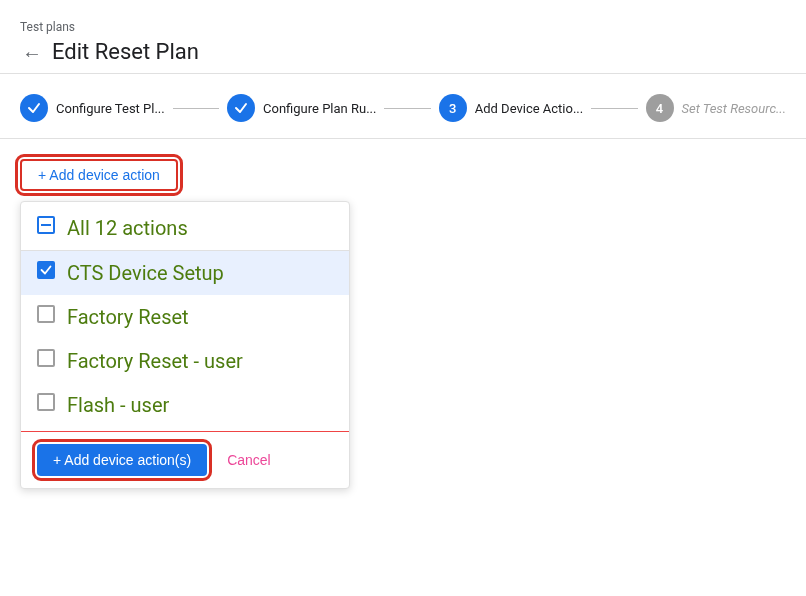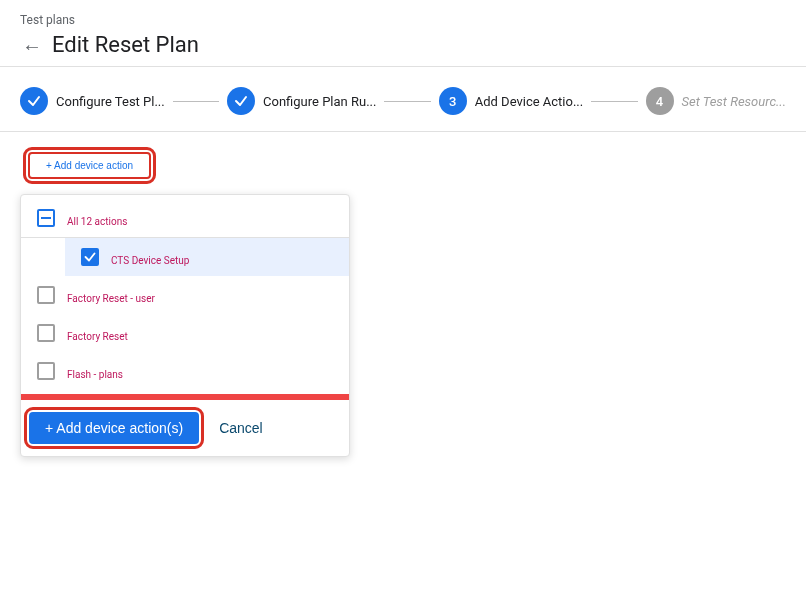--- a/index.html
+++ b/index.html
@@ -16,21 +16,21 @@
     .page-container {
       width: 806px;
       height: 596px;
       background: #fff;
       display: flex;
       flex-direction: column;
     }
 
     
     .header {
-      padding: 13px 20px 8px 20px;
+      padding: 20px 20px 8px 20px;
       border-bottom: 1px solid #e0e0e0;
     }
     .breadcrumb {
       font-size: 12px;
       color: #5f6368;
       margin-bottom: 4px;
     }
     .title-row {
       display: flex;
       align-items: center;
@@ -117,27 +117,26 @@
 
     
     .add-action-btn {
       display: inline-flex;
       align-items: center;
       gap: 4px;
       padding: 6px 16px;
       border: 2px solid #d93025;
       background: #fff;
       color: #1a73e8;
-      font-size: 10px;
+      font-size: 14px;
       font-weight: 500;
       cursor: pointer;
       border-radius: 4px;
       outline: 3px solid #d93025;
       outline-offset: 2px;
-      margin-left: 8px;
     }
 
     
     .dropdown-panel {
       position: absolute;
       top: 62px;
       left: 20px;
       width: 330px;
       background: #fff;
       border: 1px solid #e0e0e0;
@@ -147,30 +146,29 @@
     }
 
     .dropdown-list {
       max-height: 300px;
       overflow-y: auto;
       padding: 4px 0;
     }
 
     .dropdown-item {
       display: flex;
-      align-items: flex-end;
+      align-items: flex-start;
       gap: 12px;
       padding: 10px 16px;
       cursor: pointer;
-      font-size: 10px;
-      color: #be185d;
+      font-size: 20px;
+      color: #4d7c0f;
     }
     .dropdown-item.selected {
       background: #e8f0fe;
-      margin-left: 44px;
     }
 
     
     .checkbox-icon {
       width: 18px;
       height: 18px;
       border: 2px solid #9e9e9e;
       border-radius: 2px;
       flex-shrink: 0;
       display: flex;
@@ -208,41 +206,41 @@
       height: 1px;
       background: #e0e0e0;
       margin: 0;
     }
 
     
     .dropdown-footer {
       display: flex;
       align-items: center;
       gap: 16px;
-      padding: 12px 8px;
-      border-top: 6px solid #ef4444;
+      padding: 12px 16px;
+      border-top: 1px solid #ef4444;
     }
 
     .add-actions-btn {
       padding: 8px 16px;
       background: #1a73e8;
       color: #fff;
       border: none;
       border-radius: 4px;
       font-size: 14px;
       font-weight: 500;
       cursor: pointer;
       outline: 3px solid #d93025;
       outline-offset: 2px;
     }
 
     .cancel-btn {
       background: none;
       border: none;
-      color: #0c4a6e;
+      color: #ec4899;
       font-size: 14px;
       font-weight: 500;
       cursor: pointer;
       padding: 8px 4px;
     }
 
     
     .check-svg {
       width: 12px;
       height: 12px;
@@ -320,32 +318,32 @@
           <div class="checkbox-icon checked">
             <svg class="check-svg" viewBox="0 0 12 12">
               <polyline points="1.5,6 5,9.5 10.5,2.5" fill="none" stroke="white" stroke-width="1.8" stroke-linecap="round" stroke-linejoin="round"></polyline>
             </svg>
           </div>
           <span>CTS Device Setup</span>
         </div>
 
         <div class="dropdown-item">
           <div class="checkbox-icon"></div>
-          <span>Factory Reset - user</span>
+          <span>Factory Reset</span>
         </div>
 
         <div class="dropdown-item">
           <div class="checkbox-icon"></div>
-          <span>Factory Reset</span>
+          <span>Factory Reset - user</span>
         </div>
 
 
         <div class="dropdown-item">
           <div class="checkbox-icon"></div>
-          <span>Flash - plans</span>
+          <span>Flash - user</span>
         </div>
 
       </div>
 
       <div class="dropdown-footer">
         <button class="add-actions-btn">+ Add device action(s)</button>
         <button class="cancel-btn">Cancel</button>
       </div>
     </div>
   </div>

